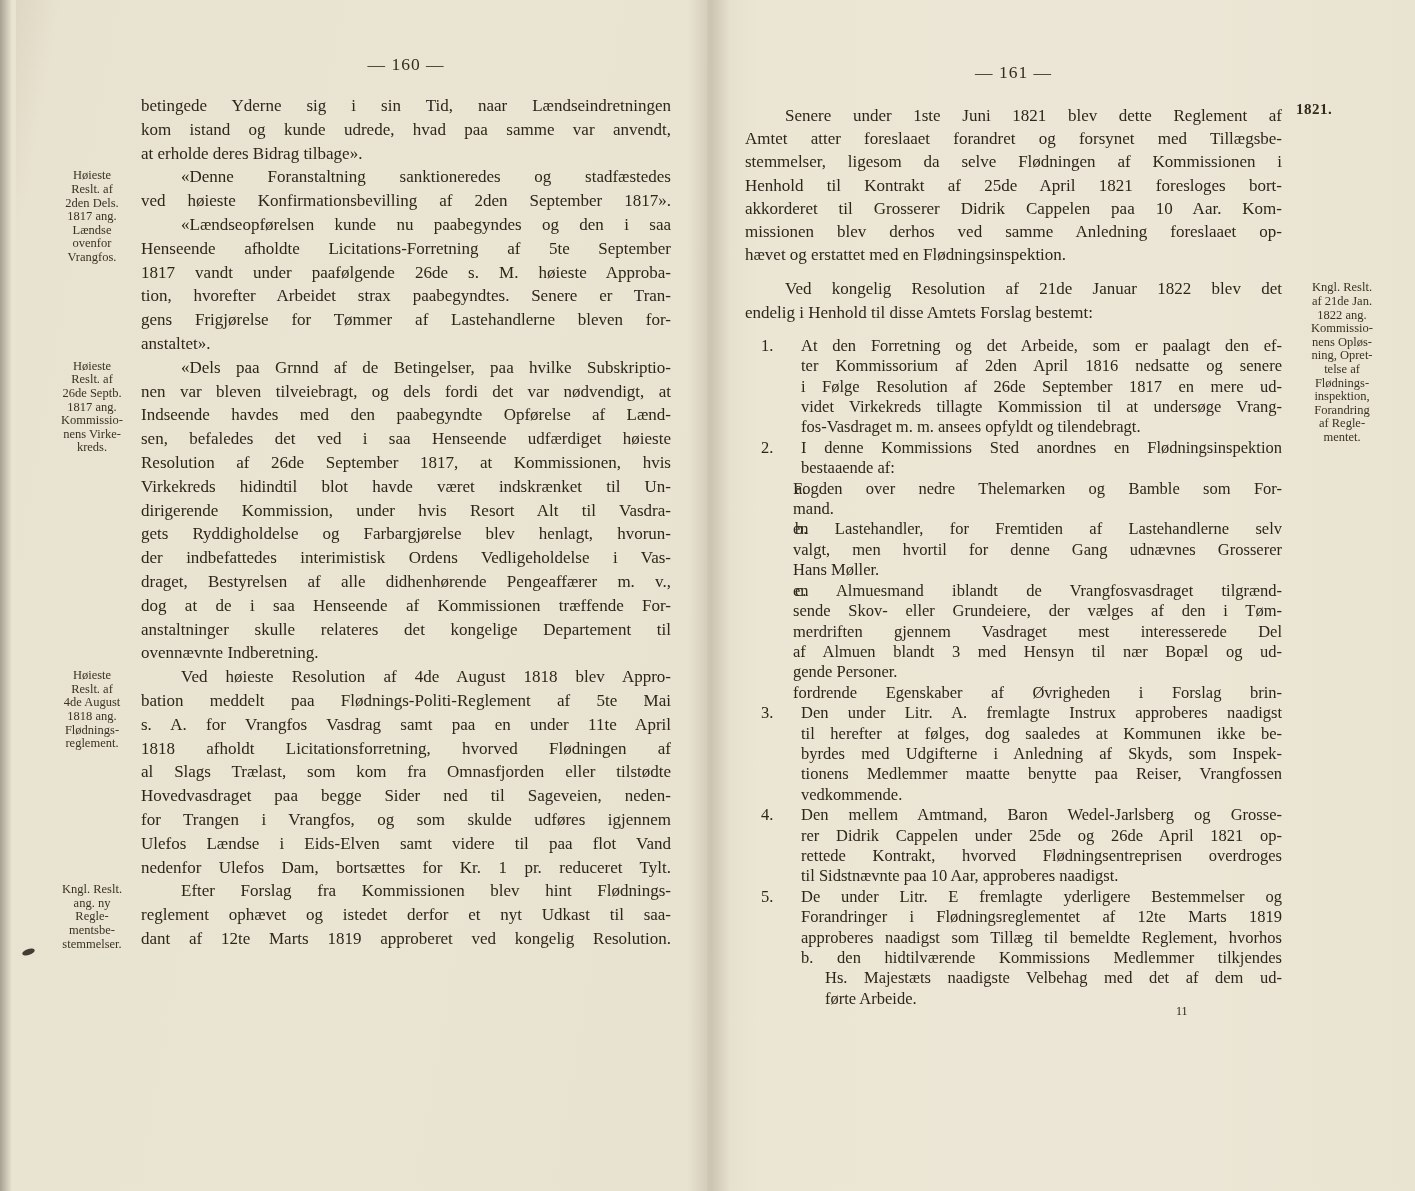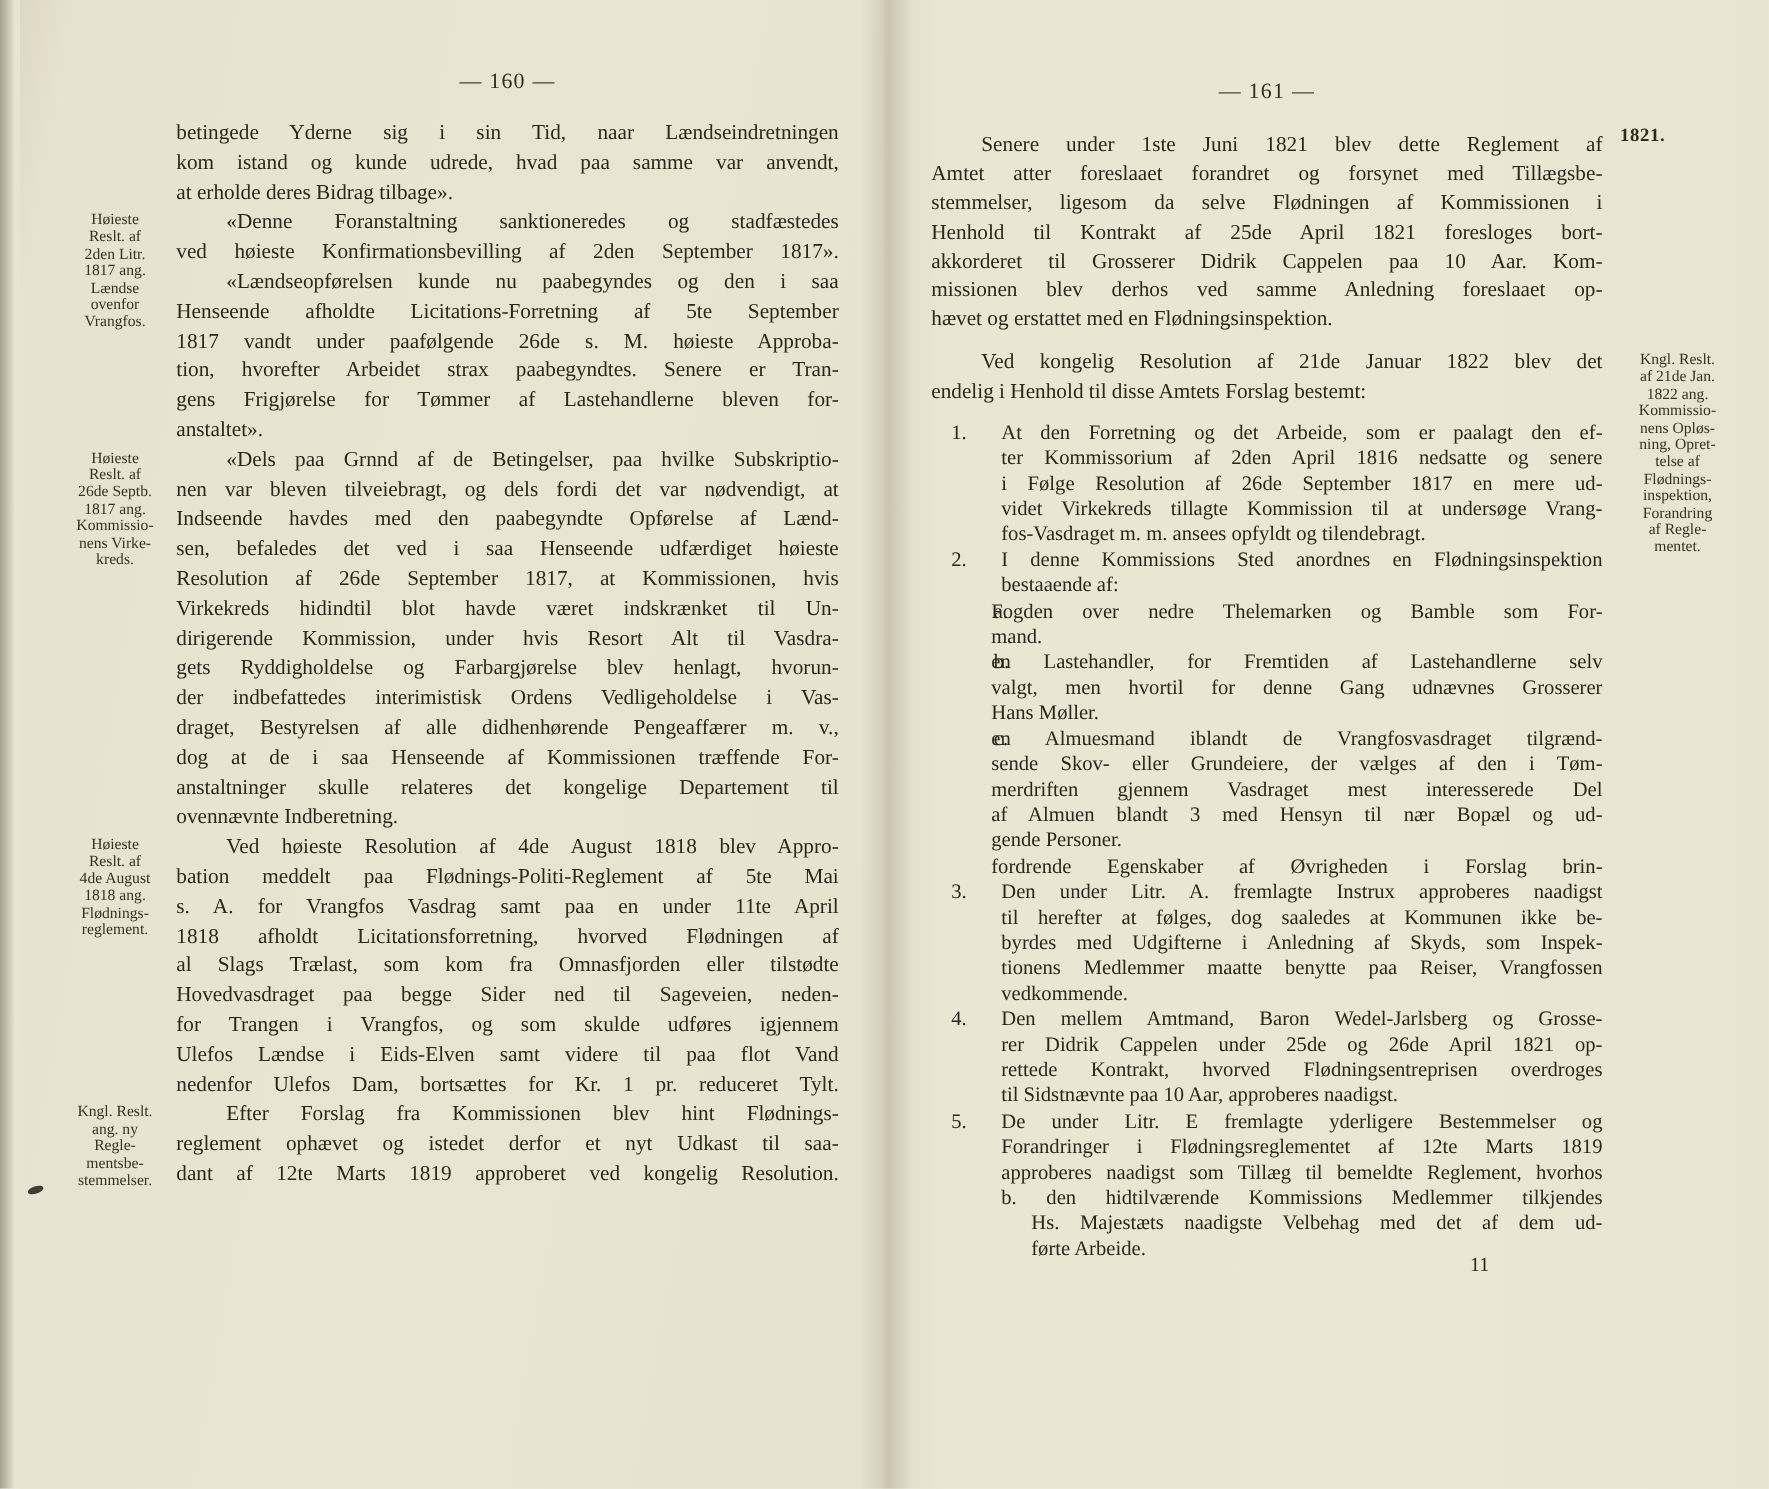--- a/index.html
+++ b/index.html
@@ -71,21 +71,21 @@
   }
   .mnote.mleft  { left:-92px; width:86px; }
   .mnote.mright { left:100%; margin-left:7px; width:106px; }
   .mnote.year {
     top:-1px; text-align:left; margin-left:14px; width:70px;
     font-size:15px; font-weight:bold; letter-spacing:0.5px; color:#32291b;
   }
 
   .pagesig {
     position:absolute; left:469px; top:1004px;
-    font-size:16px; color:#2e261a;text-align:center;
+    font-size:12px; color:#2e261a;text-align:center;
   }
 
   
   .ink-blot {
     position:absolute; left:22px; top:949px; width:13px; height:6px;
     background:#23201a; border-radius:50%; transform:rotate(-18deg); opacity:.85; z-index:4;
   }
 </style>
 </head>
 <body>
@@ -98,21 +98,21 @@
           <div class="lines">
             <div class="tl">betingede Yderne sig i sin Tid, naar Lændseindretningen</div>
             <div class="tl">kom istand og kunde udrede, hvad paa samme var anvendt,</div>
             <div class="tl end">at erholde deres Bidrag tilbage».</div>
           </div>
         </div>
         <div class="block">
           <div class="mnote mleft">
             <div>Høieste</div>
             <div>Reslt. af</div>
-            <div>2den Litr.</div>
+            <div>2den Dels.</div>
             <div>1817 ang.</div>
             <div>Lændse</div>
             <div>ovenfor</div>
             <div>Vrangfos.</div>
           </div>
           <div class="lines">
             <div class="tl ind">«Denne Foranstaltning sanktioneredes og stadfæstedes</div>
             <div class="tl">ved høieste Konfirmationsbevilling af 2den September 1817».</div>
           </div>
         </div>

